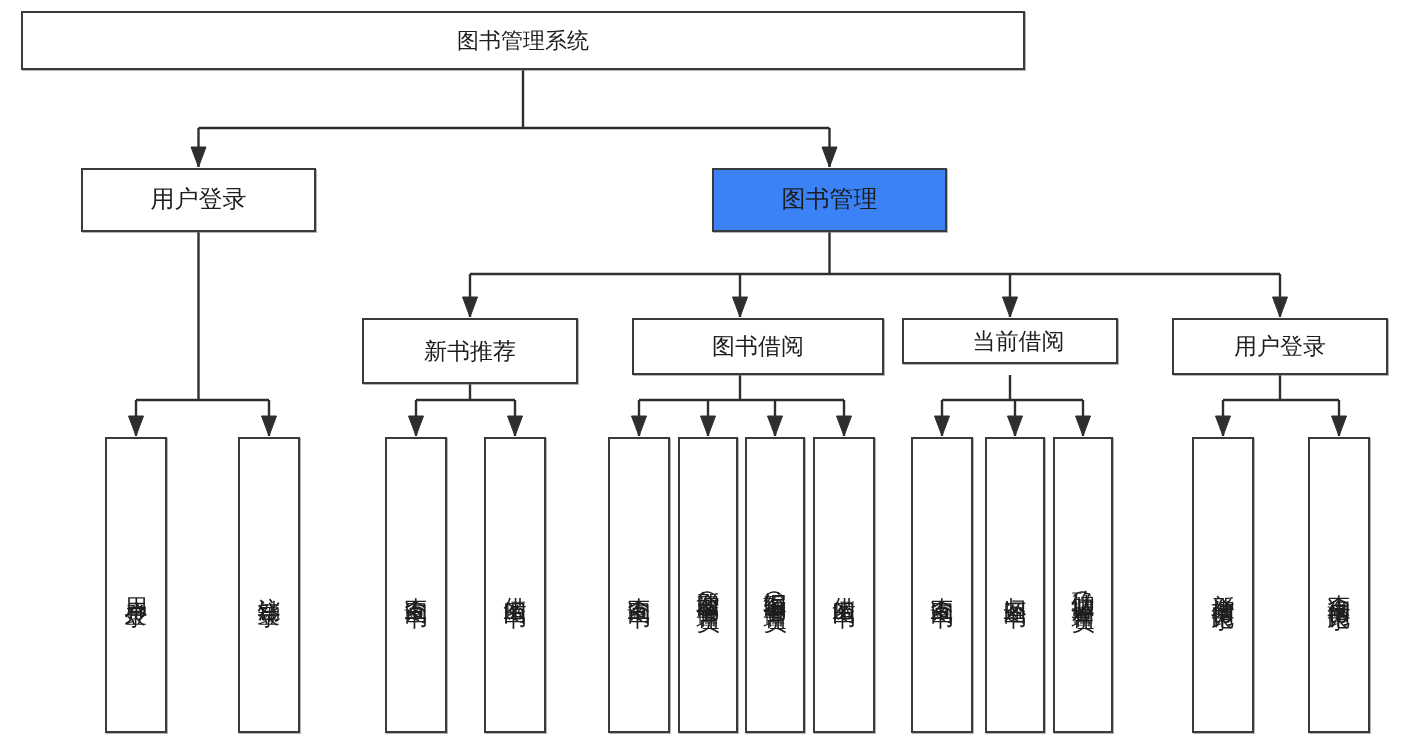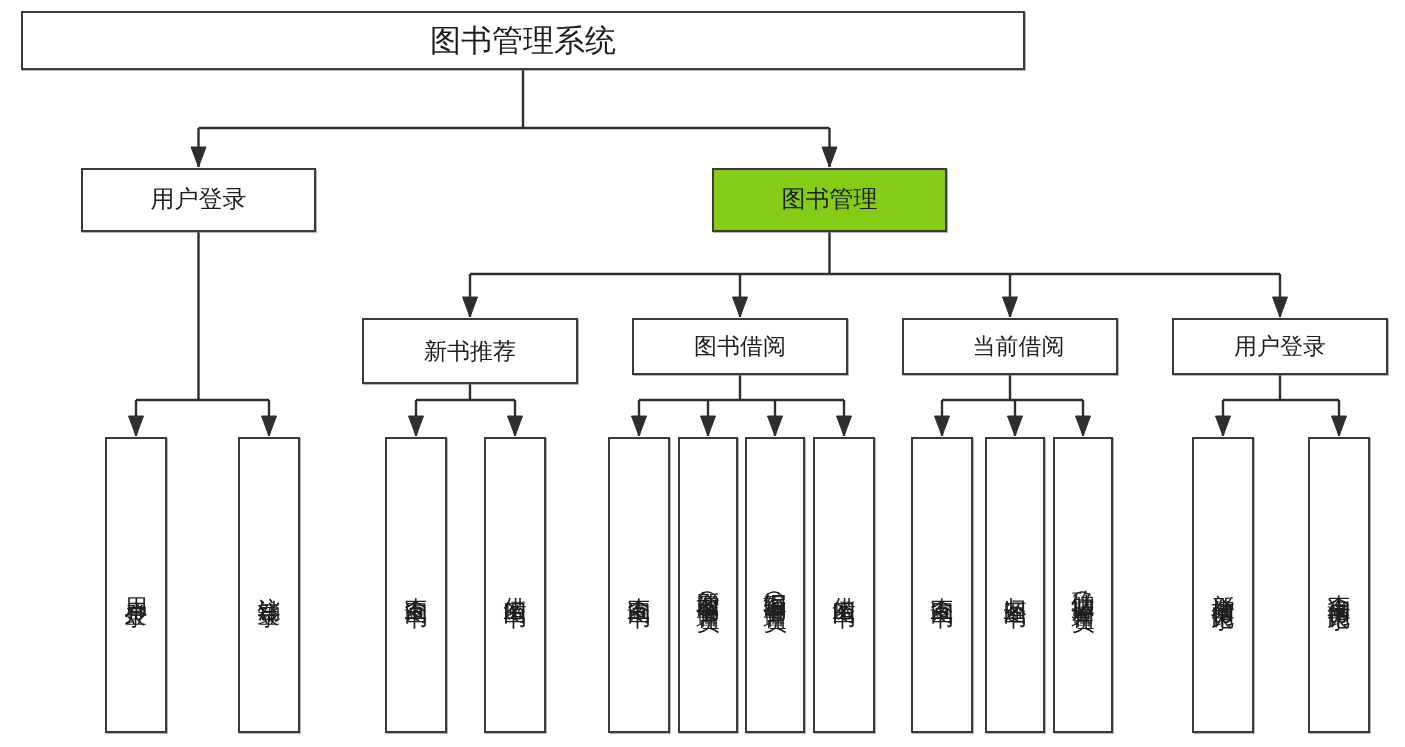--- a/index.html
+++ b/index.html
@@ -37,21 +37,21 @@
     justify-content: center;
     z-index: 2;
   }
   .node-label {
     color: #1d1d1d;
     line-height: 1.08;
     text-align: center;
     white-space: nowrap;
   }
   .node-root .node-label {
-    font-size: 31px;
+    font-size: 22px;
   }
   .node-branch .node-label {
     font-size: 24px;
   }
   .node-group .node-label {
     font-size: 23px;
   }
   
   .node-leaf .node-label {
     font-size: 23px;
@@ -130,30 +130,30 @@
       <path d="M 1331.5 416 L 1339 436 L 1346.5 416 Z" fill="#2e2e2e" stroke="#2e2e2e" stroke-width="1"></path>
     </svg>
 
   <div id="node-layer">
       <div class="node node-root" style="left: 21px; top: 11px; width: 1004px; height: 59px; border-color: rgb(58, 58, 58); background: rgb(255, 255, 255);">
         <span class="node-label" style="color: rgb(29, 29, 29);">图书管理系统</span>
       </div>
       <div class="node node-branch" style="left: 81px; top: 168px; width: 235px; height: 64px; border-color: rgb(58, 58, 58); background: rgb(255, 255, 255);">
         <span class="node-label" style="color: rgb(29, 29, 29);">用户登录</span>
       </div>
-      <div class="node node-branch" style="left: 712px; top: 168px; width: 235px; height: 64px; border-color: rgb(58, 58, 58); background: #84cc16;">
+      <div class="node node-branch" style="left: 712px; top: 168px; width: 235px; height: 64px; border-color: rgb(58, 58, 58); background: #3b82f6;">
         <span class="node-label" style="color: rgb(29, 29, 29);">图书管理</span>
       </div>
       <div class="node node-group" style="left: 362px; top: 318px; width: 216px; height: 66px; border-color: rgb(58, 58, 58); background: rgb(255, 255, 255);">
         <span class="node-label" style="color: rgb(29, 29, 29);">新书推荐</span>
       </div>
-      <div class="node node-group" style="left: 632px; top: 318px; width: 216px; height: 57px; border-color: rgb(58, 58, 58); background: rgb(255, 255, 255);">
+      <div class="node node-group" style="left: 632px; top: 318px; width: 252px; height: 57px; border-color: rgb(58, 58, 58); background: rgb(255, 255, 255);">
         <span class="node-label" style="color: rgb(29, 29, 29);">图书借阅</span>
       </div>
-      <div class="node node-group" style="left: 902px; top: 318px; width: 216px; height: 57px; border-color: rgb(58, 58, 58); background: rgb(255, 255, 255); padding-left: 17px;">
+      <div class="node node-group" style="left: 902px; top: 318px; width: 216px; height: 46px; border-color: rgb(58, 58, 58); background: rgb(255, 255, 255); padding-left: 17px;">
         <span class="node-label" style="color: rgb(29, 29, 29);">当前借阅</span>
       </div>
       <div class="node node-group" style="left: 1172px; top: 318px; width: 216px; height: 57px; border-color: rgb(58, 58, 58); background: rgb(255, 255, 255);">
         <span class="node-label" style="color: rgb(29, 29, 29);">用户登录</span>
       </div>
       <div class="node node-leaf" style="left: 105px; top: 437px; width: 62px; height: 296px; border-color: rgb(58, 58, 58); background: rgb(255, 255, 255);">
         <span class="node-label" style="color: rgb(29, 29, 29); font-size: 23px;">用户登录</span>
       </div>
       <div class="node node-leaf" style="left: 238px; top: 437px; width: 62px; height: 296px; border-color: rgb(58, 58, 58); background: rgb(255, 255, 255);">
         <span class="node-label" style="color: rgb(29, 29, 29); font-size: 23px;">注销登录</span>

